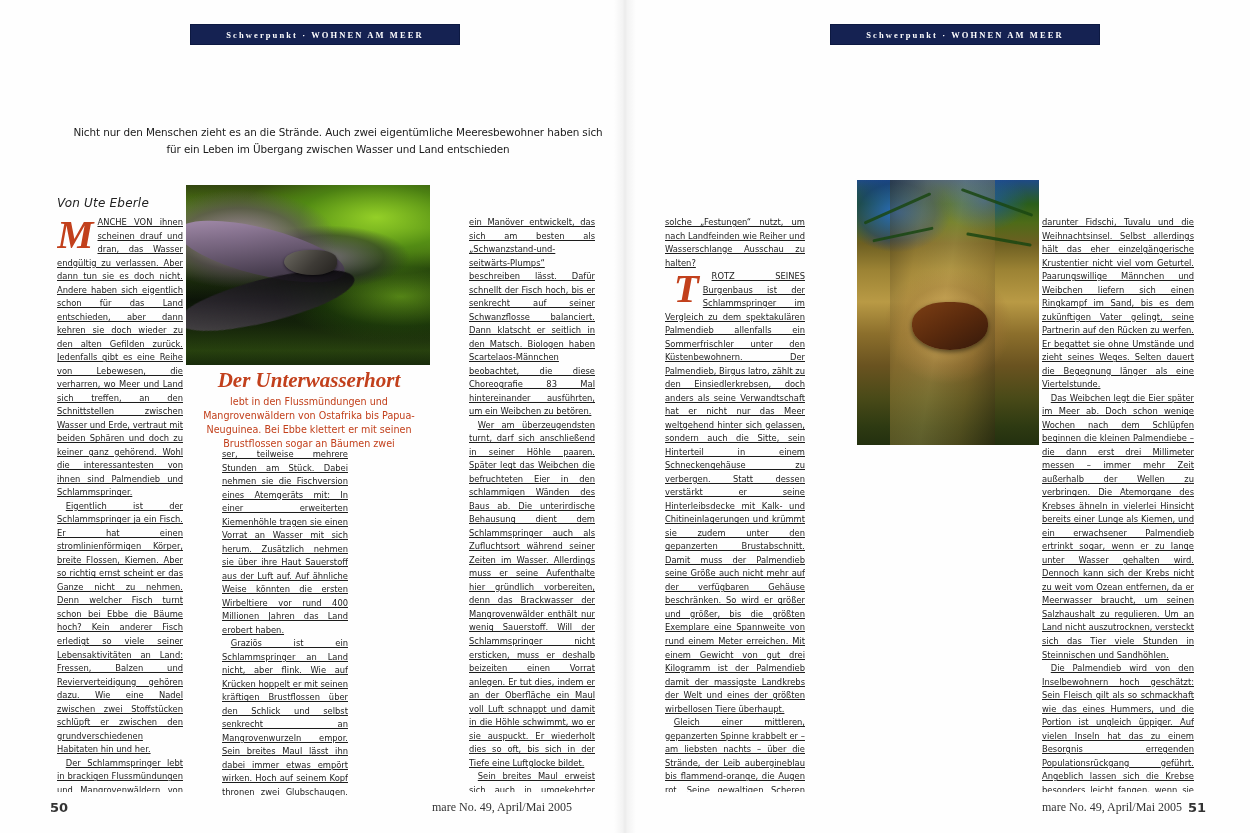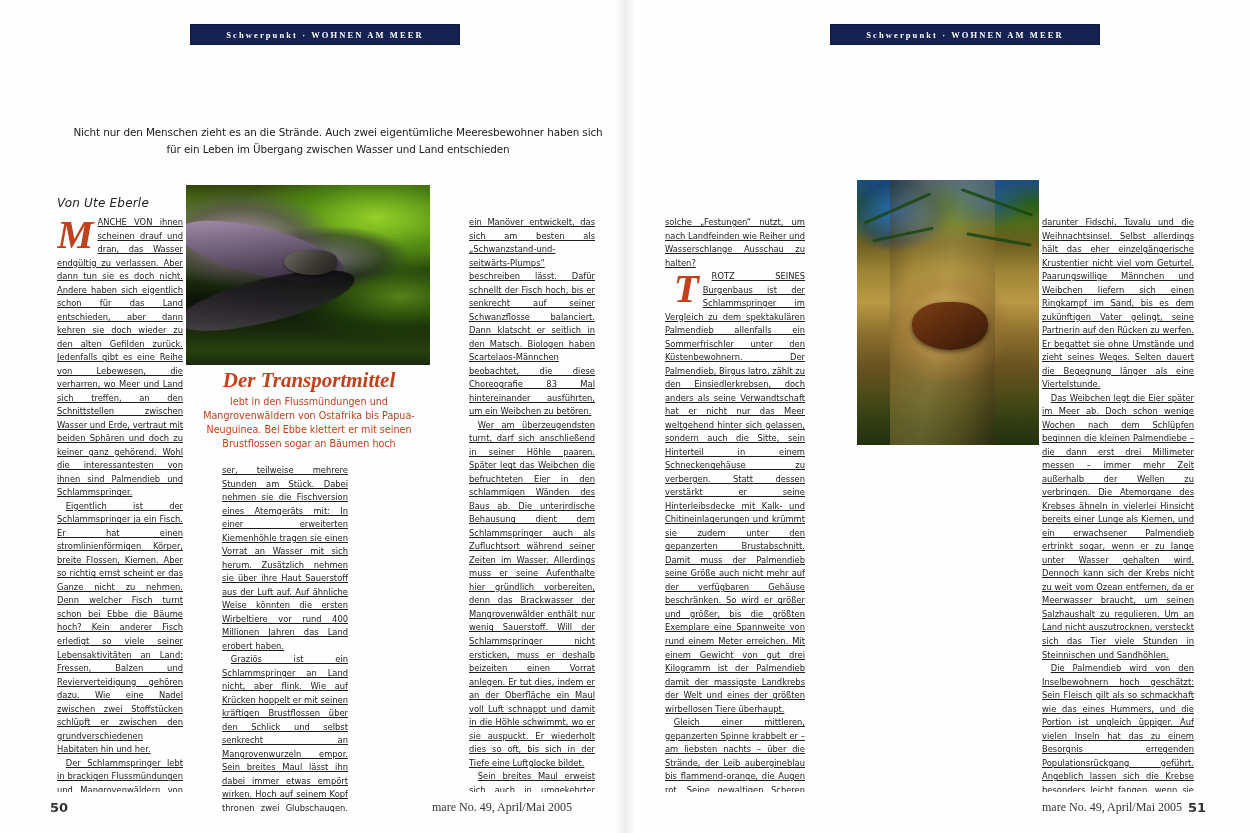--- a/index.html
+++ b/index.html
@@ -270,22 +270,22 @@
 
   <div class="photo photo-mudskipper" style="left:186px; top:185px; width:244px; height:180px;">
     <div class="frame">
       <div class="log"></div>
       <div class="reflect"></div>
       <div class="fish"></div>
     </div>
   </div>
 
   <div class="caption" style="left:186px; top:368px; width:246px;">
-    <span class="cap-title">Der Transportmittel</span>
-    <span class="cap-body">lebt in den Flussmündungen und Mangrovenwäldern von Ostafrika bis Papua-Neuguinea. Bei Ebbe klettert er mit seinen Brustflossen sogar an Bäumen hoch</span>
+    <span class="cap-title">Der Unterwasserhort</span>
+    <span class="cap-body">lebt in den Flussmündungen und Mangrovenwäldern von Ostafrika bis Papua-Neuguinea. Bei Ebbe klettert er mit seinen Brustflossen sogar an Bäumen zwei</span>
   </div>
 
   <div class="photo photo-palmcrab" style="left:857px; top:180px; width:182px; height:265px;">
     <div class="frame">
       <div class="trunk"></div>
       <div class="frond" style="left:2%;  top:10%; width:40%; transform:rotate(-24deg);"></div>
       <div class="frond" style="left:8%;  top:20%; width:34%; transform:rotate(-12deg);"></div>
       <div class="frond" style="left:56%; top:8%;  width:42%; transform:rotate(20deg);"></div>
       <div class="frond" style="left:60%; top:22%; width:36%; transform:rotate(10deg);"></div>
       <div class="crab"></div>
@@ -294,21 +294,21 @@
 
   <div class="caption" style="left:855px; top:452px; width:186px;">
   </div>
 
   <div class="col" id="col1" style="left:57px; top:216px; width:126px; height:576px;">
       <p class="first dropcap">MANCHE VON ihnen scheinen drauf und dran, das Wasser endgültig zu verlassen. Aber dann tun sie es doch nicht. Andere haben sich eigentlich schon für das Land entschieden, aber dann kehren sie doch wieder zu den alten Gefilden zurück. Jedenfalls gibt es eine Reihe von Lebewesen, die verharren, wo Meer und Land sich treffen, an den Schnittstellen zwischen Wasser und Erde, vertraut mit beiden Sphären und doch zu keiner ganz gehörend. Wohl die interessantesten von ihnen sind Palmendieb und Schlammspringer.</p>
       <p>Eigentlich ist der Schlammspringer ja ein Fisch. Er hat einen stromlinienförmigen Körper, breite Flossen, Kiemen. Aber so richtig ernst scheint er das Ganze nicht zu nehmen. Denn welcher Fisch turnt schon bei Ebbe die Bäume hoch? Kein anderer Fisch erledigt so viele seiner Lebensaktivitäten an Land: Fressen, Balzen und Revierverteidigung gehören dazu. Wie eine Nadel zwischen zwei Stoffstücken schlüpft er zwischen den grundverschiedenen Habitaten hin und her.</p>
       <p>Der Schlammspringer lebt in brackigen Flussmündungen und Mangrovenwäldern von Westafrika bis Papua-Neuguinea. Oft buddelt er sich tiefe, wassergefüllte Höhlen im schlammigen Boden der Gezeitenzone, wo er seine Eier ablegt und sich vor gefräßigen Feinden versteckt. Aber gerne kommt er auch aus dem Wasser heraus, ragt Augen von Mangrovenwurzeln oder jagt Insekten, Spinnen und Krebstierchen. Manche Schlammspringer verbringen genauso viel Zeit auf dem Land wie im Was-</p>
     </div>
 
-  <div class="col" id="col2" style="left:222px; top:464px; width:126px; height:348px;">
+  <div class="col" id="col2" style="left:222px; top:448px; width:126px; height:348px;">
       <p class="first">ser, teilweise mehrere Stunden am Stück. Dabei nehmen sie die Fischversion eines Atemgeräts mit: In einer erweiterten Kiemenhöhle tragen sie einen Vorrat an Wasser mit sich herum. Zusätzlich nehmen sie über ihre Haut Sauerstoff aus der Luft auf. Auf ähnliche Weise könnten die ersten Wirbeltiere vor rund 400 Millionen Jahren das Land erobert haben.</p>
       <p>Graziös ist ein Schlammspringer an Land nicht, aber flink. Wie auf Krücken hoppelt er mit seinen kräftigen Brustflossen über den Schlick und selbst senkrecht an Mangrovenwurzeln empor. Sein breites Maul lässt ihn dabei immer etwas empört wirken. Hoch auf seinem Kopf thronen zwei Glubschaugen. Der Schlammspringer kann sie unabhängig voneinander rotieren und sieht mit ihnen an Land sogar besser als unter Wasser.</p>
     </div>
 
   <div class="col" id="col3" style="left:469px; top:216px; width:126px; height:576px;">
       <p class="first">ein Manöver entwickelt, das sich am besten als „Schwanzstand-und-seitwärts-Plumps“ beschreiben lässt. Dafür schnellt der Fisch hoch, bis er senkrecht auf seiner Schwanzflosse balanciert. Dann klatscht er seitlich in den Matsch. Biologen haben Scartelaos-Männchen beobachtet, die diese Choreografie 83 Mal hintereinander ausführten, um ein Weibchen zu betören.</p>
       <p>Wer am überzeugendsten turnt, darf sich anschließend in seiner Höhle paaren. Später legt das Weibchen die befruchteten Eier in den schlammigen Wänden des Baus ab. Die unterirdische Behausung dient dem Schlammspringer auch als Zufluchtsort während seiner Zeiten im Wasser. Allerdings muss er seine Aufenthalte hier gründlich vorbereiten, denn das Brackwasser der Mangrovenwälder enthält nur wenig Sauerstoff. Will der Schlammspringer nicht ersticken, muss er deshalb beizeiten einen Vorrat anlegen. Er tut dies, indem er an der Oberfläche ein Maul voll Luft schnappt und damit in die Höhle schwimmt, wo er sie auspuckt. Er wiederholt dies so oft, bis sich in der Tiefe eine Luftglocke bildet.</p>
       <p>Sein breites Maul erweist sich auch in umgekehrter Richtung als praktisches Transportmittel. In gleichmäßigen Kügelchen trägt der Fisch den Schlamm von Höhlenneubauten nach draußen. Manche Arten statten ihren Unterwasserhort mit bis zu vier Ausgängen aus und sichern diese mit Mäuerchen und Türmchen. Der Periophthalmus argentilineatus, ebenfalls in Australien heimisch, hebt sogar eine Art Burggraben aus. Ob der Schlammspringer</p>
     </div>
 

